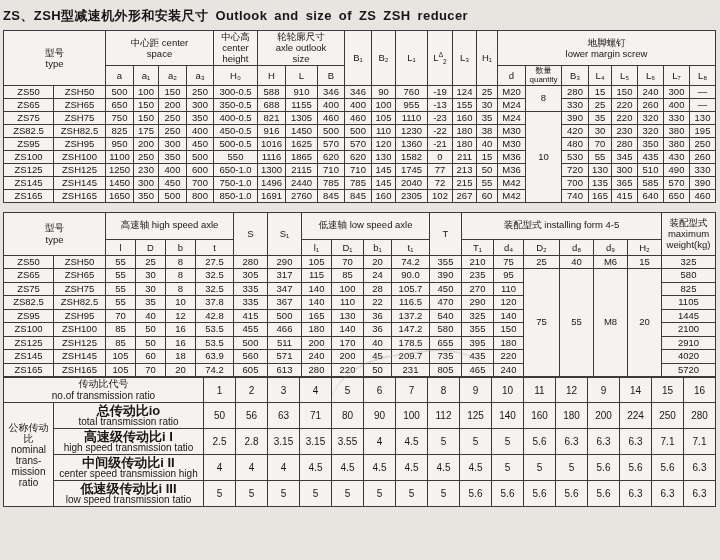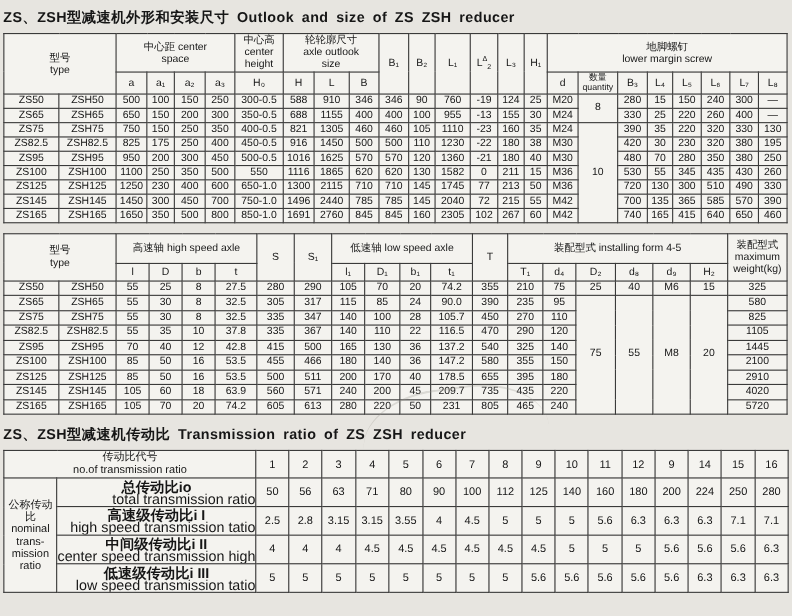--- a/index.html
+++ b/index.html
@@ -37,21 +37,21 @@
   sup,sub{font-size:6.5px;line-height:0;}
   
   .t2 th{font-size:9.5px;}
   .t2 thead tr.grp th{height:26px;}
   .t2 thead tr.sub th{height:15px;}
   .t2 tbody td{height:12.5px;font-size:9.5px;line-height:12.5px;}
   
   .t3 th{font-size:10px;height:24px;}
   .t3 td{height:25px;font-size:10px;}
   .t3 .rowlabel .cn{font-size:13px;font-weight:bold;line-height:12px;}
-  .t3 .rowlabel .en{font-size:13px;line-height:9px;text-align:right;}
+  .t3 .rowlabel .en{font-size:10px;line-height:9px;}
   .t3 .leftlabel{font-size:10px;line-height:1.1;}
   .t3 td.ratio{font-size:10px;}
   .model{font-size:9.5px;}
   .artifact{
     position:absolute;left:330px;top:352px;width:170px;height:90px;
     border-top:2px solid #9a978f;border-radius:50%/60%;
     transform:rotate(-8deg);opacity:.28;pointer-events:none;
   }
 </style>
 </head>
@@ -581,21 +581,20 @@
           <td>50</td>
           <td>231</td>
           <td>805</td>
           <td>465</td>
           <td>240</td>
           <td>5720</td>
         </tr>
       </tbody>
   </table>
 
-  <div class="title title2">ZS、ZSH型减速机传动比  Transmission ratio of ZS ZSH reducer</div>
 
   <table class="t3">
     <colgroup>
       <col style="width:50px">
         <col style="width:150px">
       <col span="16" style="width:32px">
     </colgroup>
     <thead>
       <tr>
         <th colspan="2" class="pre">传动比代号

